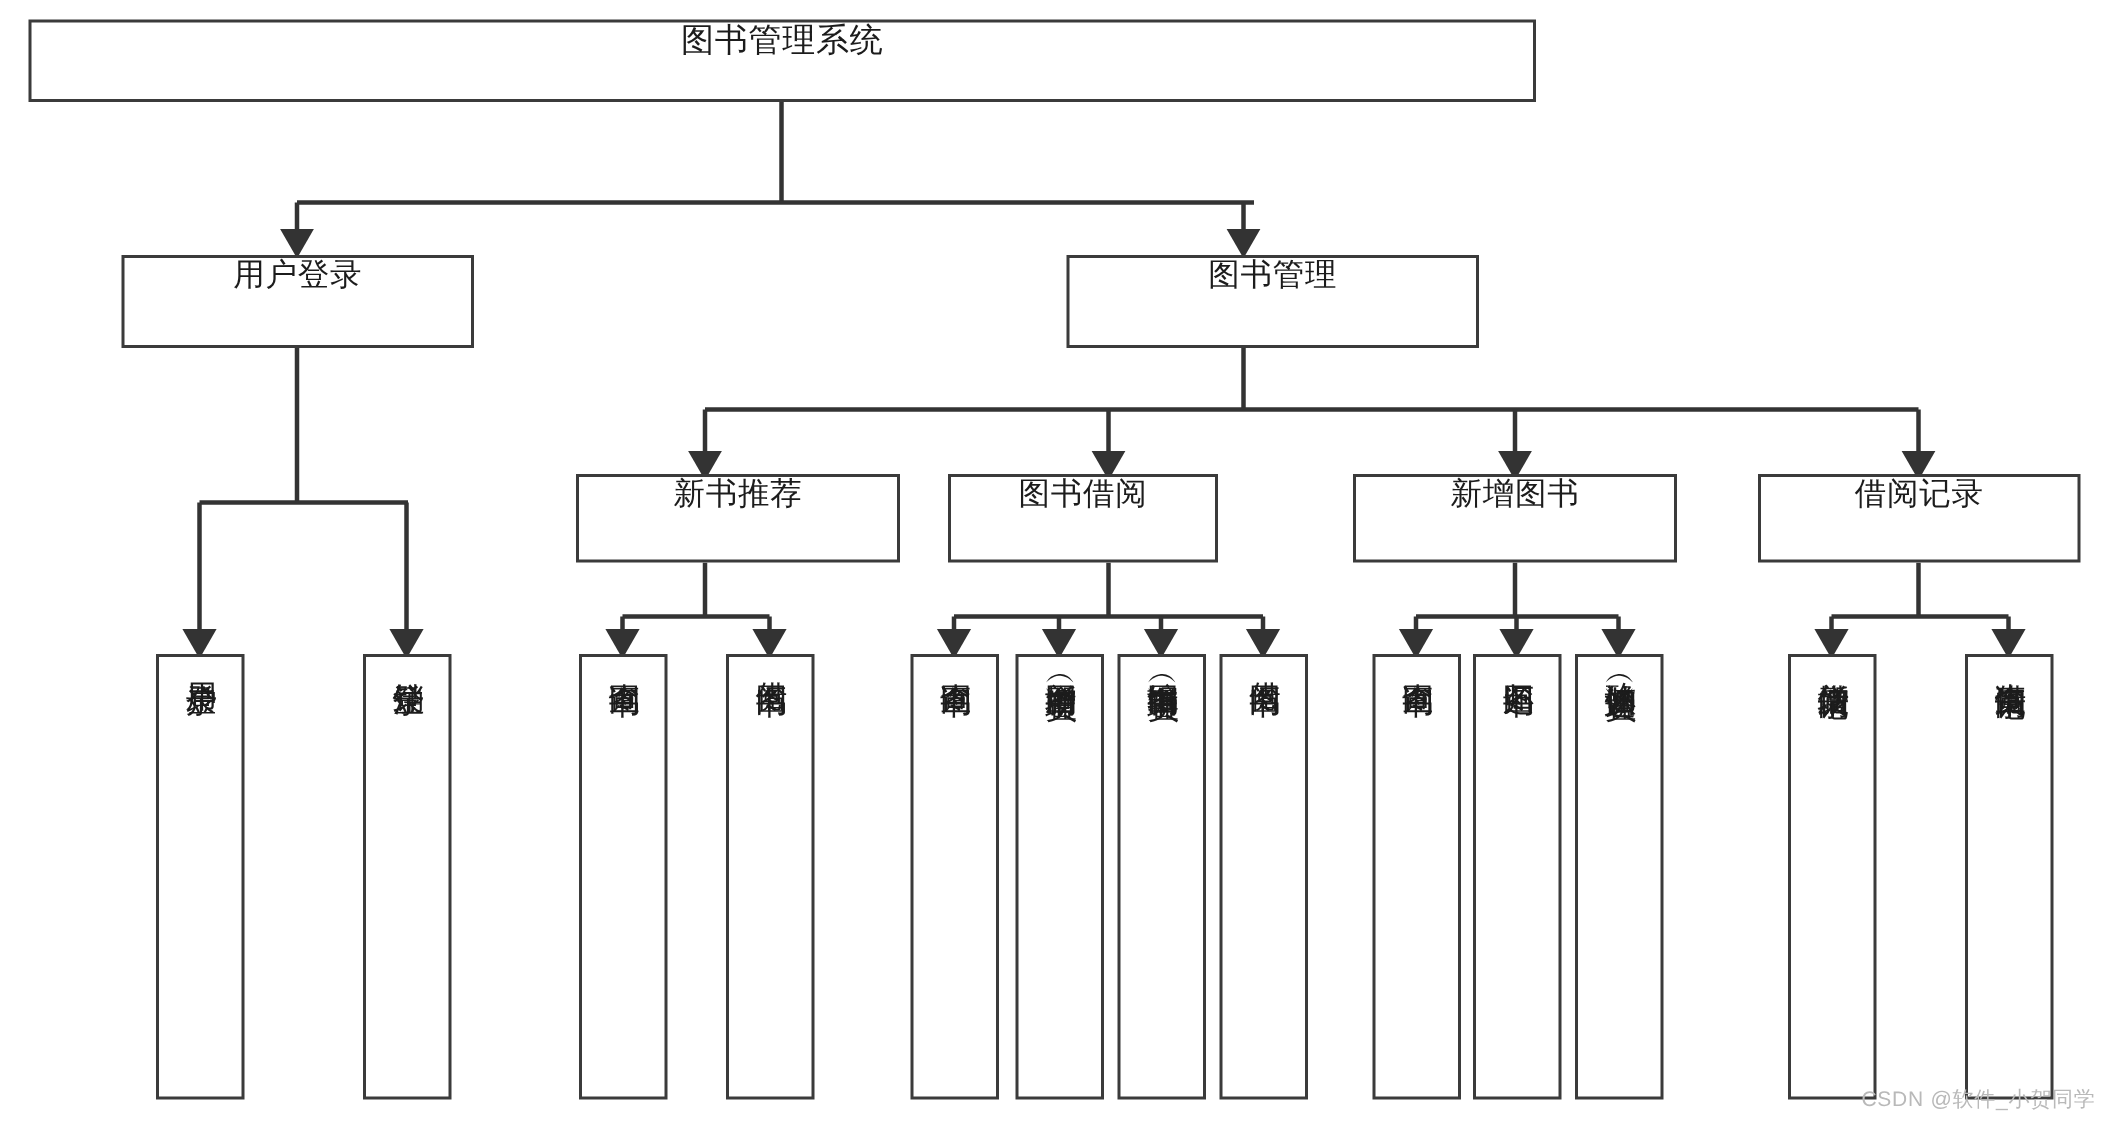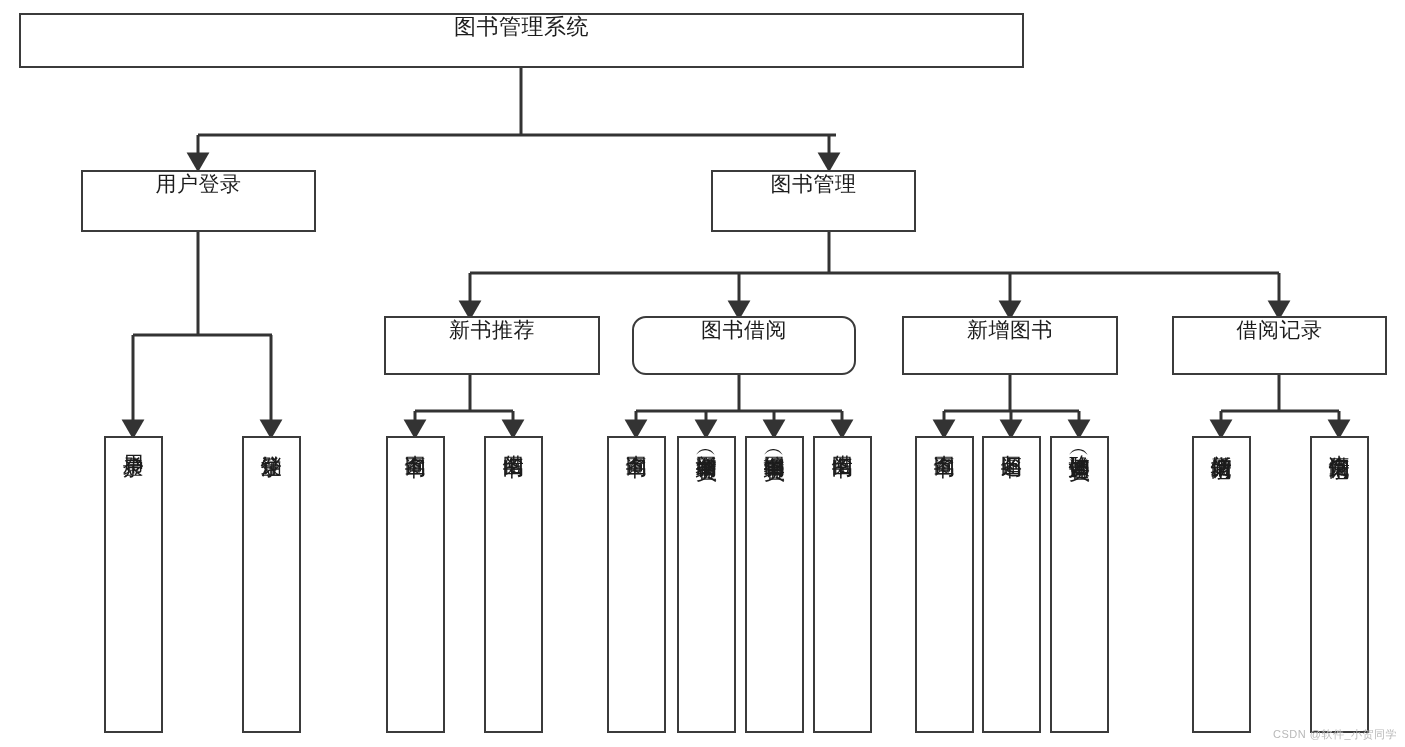--- a/index.html
+++ b/index.html
@@ -56,21 +56,21 @@
     letter-spacing: 1px;
     white-space: nowrap;
   }
   #root-node {
     font-size: 22px;
   }
   #watermark {
     position: absolute;
     right: 8px;
     bottom: 5px;
-    font-size: 11px;
+    font-size: 14px;
     color: #b9b9b9;
     z-index: 5;
     white-space: nowrap;
     letter-spacing: 0.5px;
   }
 </style>
 </head>
 <body>
 
 <div id="canvas">
@@ -125,28 +125,28 @@
     </g>
   </svg>
 
   <div class="node h" id="root-node" style="left:19px; top:13px; width:1005px; height:55px;">
     <span class="txt">图书管理系统</span>
   </div>
 
   <div class="node h" style="left:81px; top:170px; width:235px; height:62px;">
     <span class="txt">用户登录</span>
   </div>
-  <div class="node h" style="left:711px; top:170px; width:205px; height:62px;">
+  <div class="node h" style="left:711px; top:170px; width:275px; height:62px;">
     <span class="txt">图书管理</span>
   </div>
 
   <div class="node h" style="left:362px; top:316px; width:216px; height:59px;margin-left:22px;">
     <span class="txt">新书推荐</span>
   </div>
-  <div class="node h" style="left:632px; top:316px; width:224px; height:59px;border-radius:14px;">
+  <div class="node h" style="left:632px; top:316px; width:180px; height:59px;">
     <span class="txt">图书借阅</span>
   </div>
   <div class="node h" style="left:902px; top:316px; width:216px; height:59px;">
     <span class="txt">新增图书</span>
   </div>
   <div class="node h" style="left:1172px; top:316px; width:215px; height:59px;">
     <span class="txt">借阅记录</span>
   </div>
 
   <div class="node v" style="left:104px; top:436px; width:59px; height:297px;">

